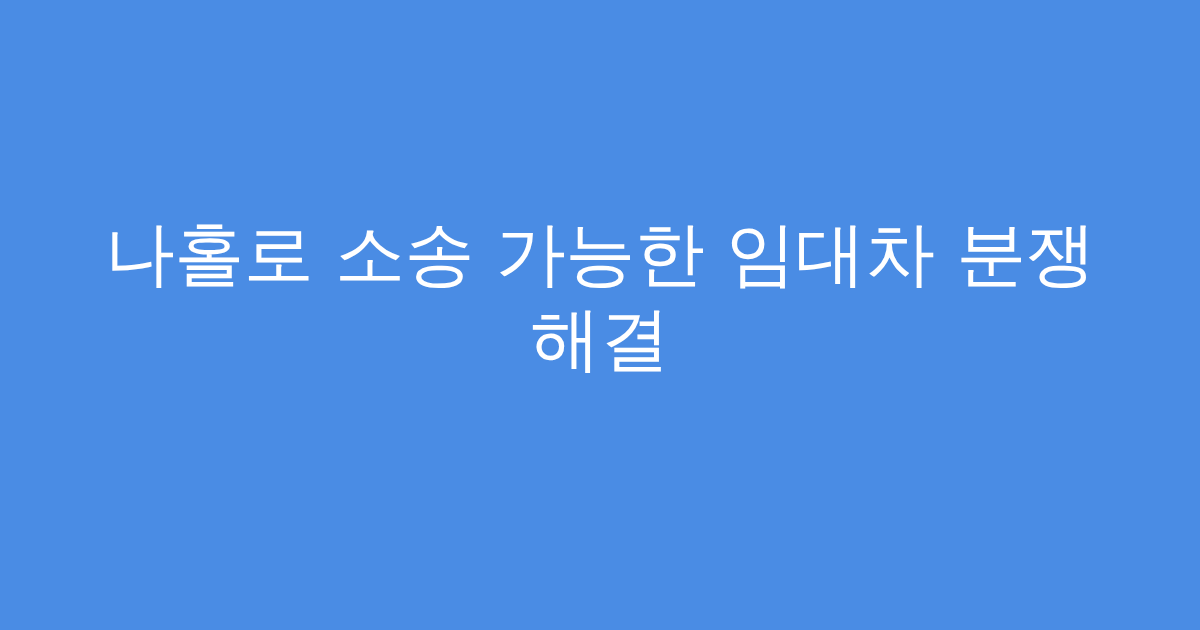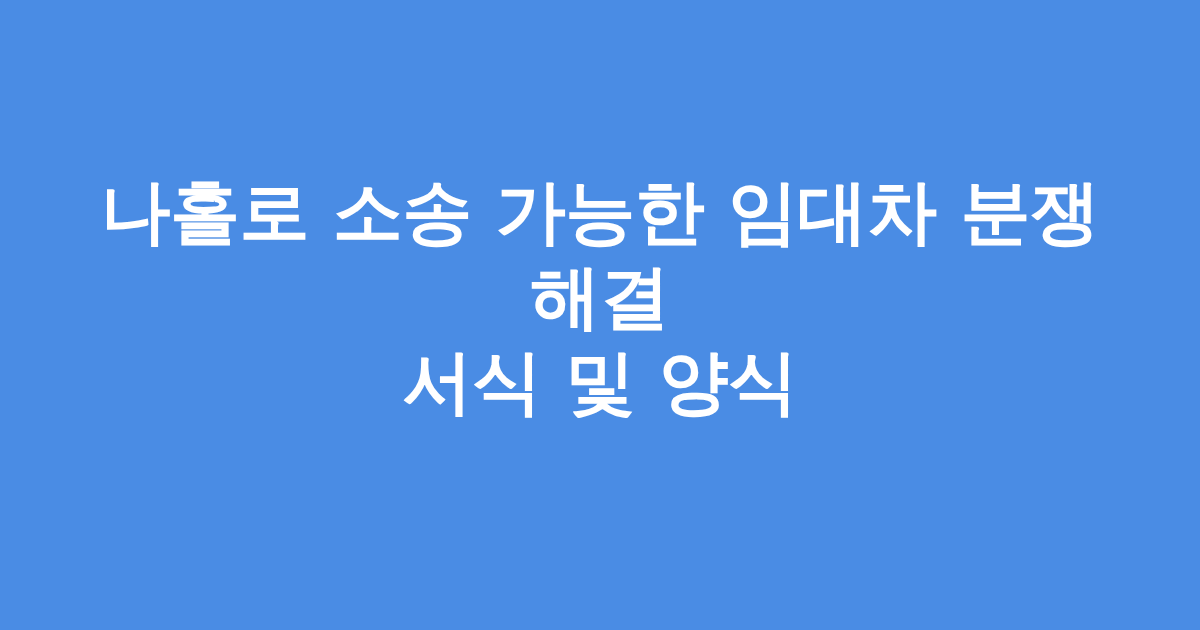--- a/index.html
+++ b/index.html
@@ -37,21 +37,21 @@
     transform: translateY(-18px);
   }
 
   .banner-title {
     margin: 0;
     padding: 0;
     width: 100%;
     text-align: center;
     color: #ffffff;
     font-family: "DejaVu Sans", "Liberation Sans", sans-serif;
-    font-weight: 700;
+    font-weight: 400;
     font-size: 70px;
     line-height: 85px;
     letter-spacing: -0.5px;
     word-break: keep-all;
     white-space: normal;
   }
 
   
   .title-line {
     display: block;
@@ -59,17 +59,16 @@
 </style>
 </head>
 <body>
 
 <div class="og-banner" style="background-color: rgb(74, 140, 228);">
 
   <div class="banner-inner">
 
     <h1 class="banner-title" style="color: rgb(255, 255, 255);">
       <span class="title-line">나홀로 소송 가능한 임대차 분쟁 해결</span>
-      <span class="title-line">서식 및 양식</span>
     </h1>
 
   </div>
 </div>
 
 </body></html>

